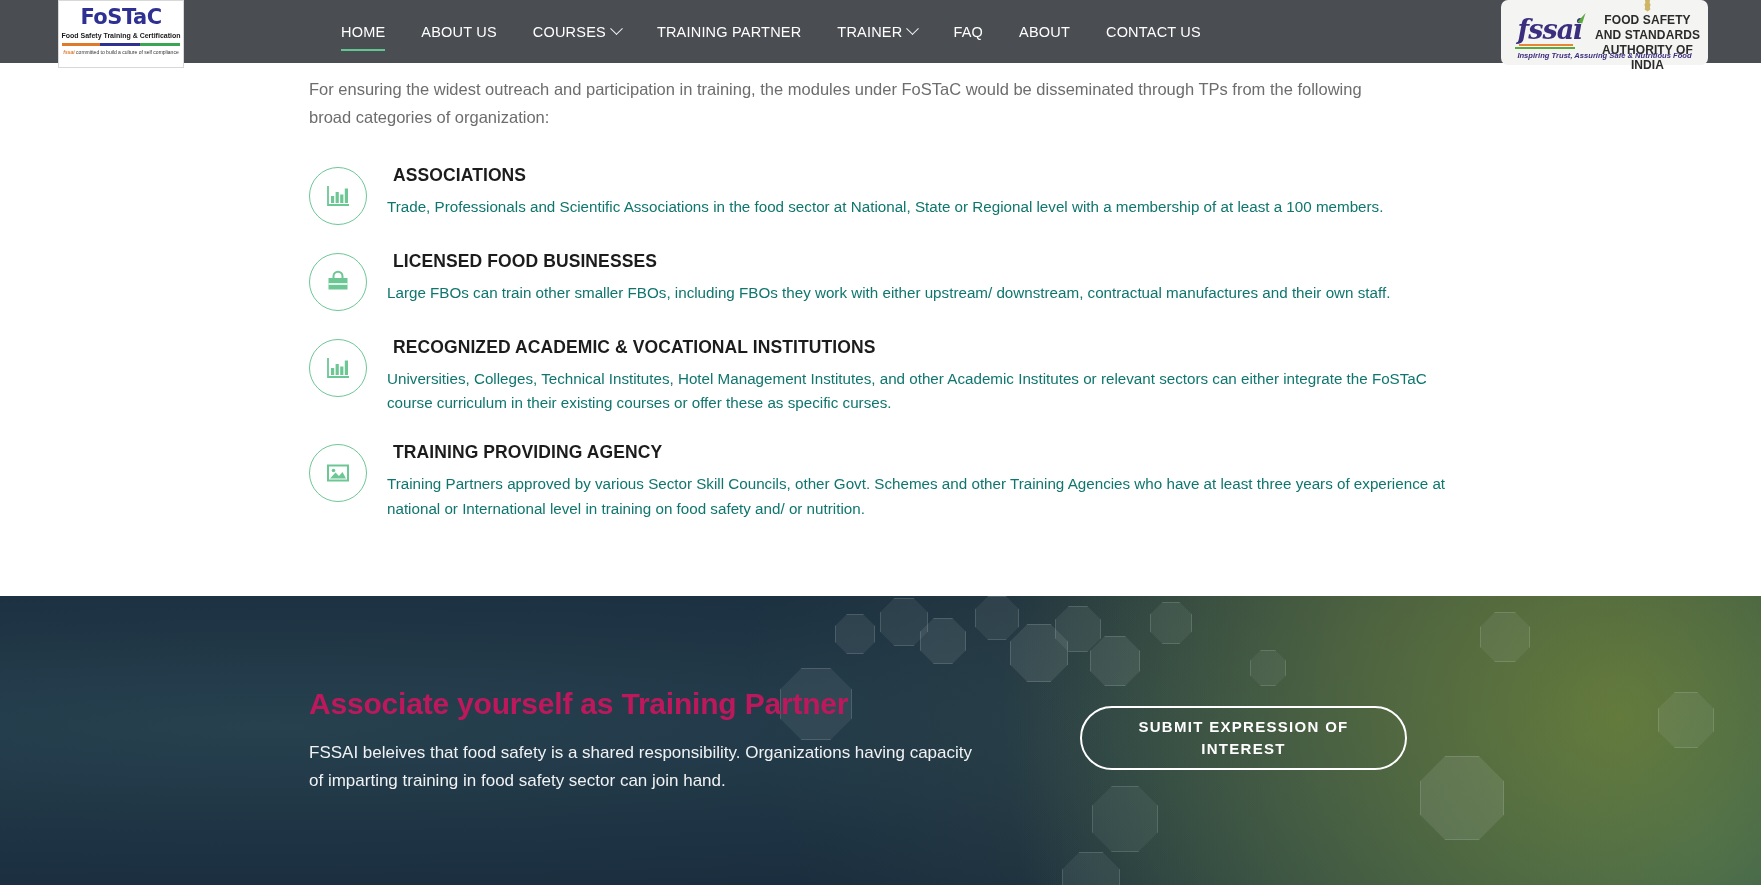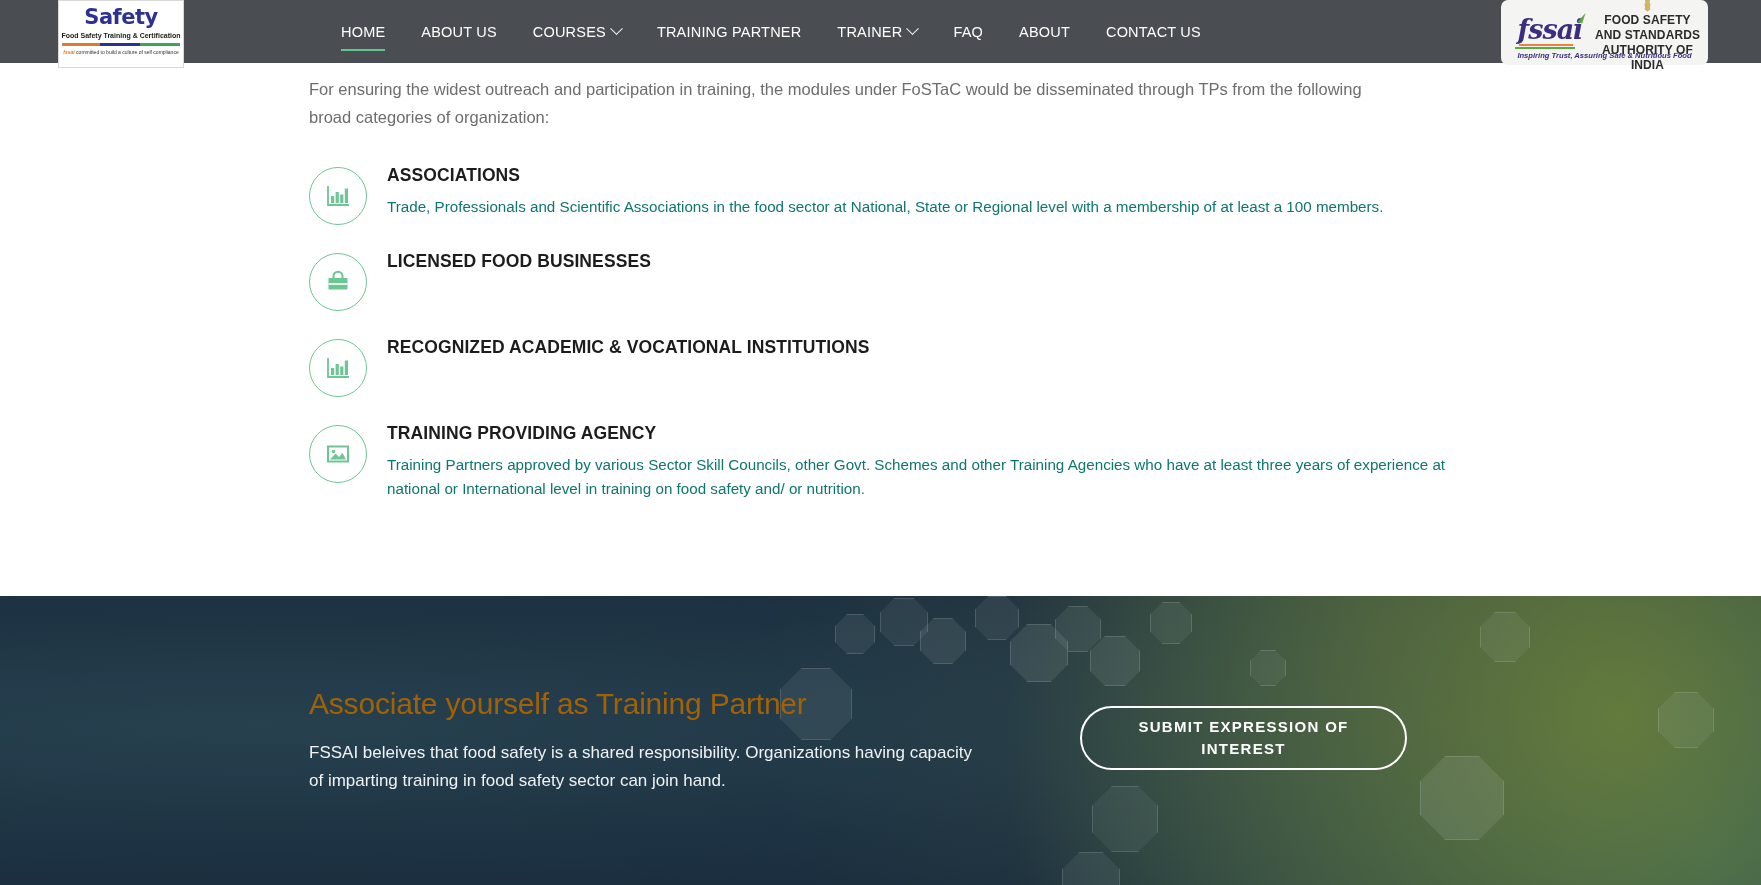--- a/index.html
+++ b/index.html
@@ -232,20 +232,21 @@
     margin-right:20px;
     margin-top:3px;
   }
   .feature-body{ flex:1; padding-top:1px;}
   .feature-title{
     font-size:17.5px;
     font-weight:bold;
     color:#1c1c1c;
     letter-spacing:.1px;
     margin-bottom:9px;
+    margin-left:6px;
   }
   .feature-text{
     font-size:15.2px;
     line-height:1.62;
     color:#0f766e;
     max-width:1090px;
   }
 
   
   .cta{
@@ -278,22 +279,22 @@
   .cta-inner{
     position:absolute;
     left:309px; top:0;
     width:1150px;
     height:100%;
   }
   .cta-title{
     position:absolute;
     left:0; top:91px;
     font-size:30px;
-    font-weight:normal;
-    color:#a16207;
+    font-weight:bold;
+    color:#be185d;
     letter-spacing:-.2px;
   }
   .cta-text{
     position:absolute;
     left:0; top:143px;
     width:670px;
     font-size:17px;
     line-height:1.62;
     color:#f0f2f3;
   }
@@ -322,21 +323,21 @@
 <body>
 
 <div class="page-heading-wrap">
   <h1 class="page-heading">Training Partners</h1>
 </div>
 
 <header class="site-header">
   <div class="header-inner">
 
     <div class="logo-fostac">
-      <div class="lg-main">Safety</div>
+      <div class="lg-main">FoSTaC</div>
       <div class="lg-sub">Food Safety Training &amp; Certification</div>
       <div class="lg-rule"></div>
       <div class="lg-tag">
         <span class="fs">fssai</span>
         <span>committed to build a culture of self compliance</span>
       </div>
     </div>
 
     <nav class="main-nav" id="mainNav">
         <a class="nav-item active">
@@ -408,34 +409,36 @@
       <div class="feature">
         <div class="feature-icon">
           <svg width="26" height="26" viewBox="0 0 26 26">
             <path d="M8.5 9 V7.2 a4.5 4.5 0 0 1 9 0 V9" fill="none" stroke="#6dc795" stroke-width="2"></path>
             <rect x="3.5" y="9" width="19" height="11.5" fill="#6dc795"></rect>
             <rect x="3.5" y="14.2" width="19" height="1.6" fill="#ffffff"></rect>
           </svg>
         </div>
         <div class="feature-body">
           <div class="feature-title">LICENSED FOOD BUSINESSES</div>
+          <div class="feature-text">Large FBOs can train other smaller FBOs, including FBOs they work with either upstream/ downstream, contractual manufactures and their own staff.</div>
         </div>
       </div>
       <div class="feature">
         <div class="feature-icon">
           <svg width="26" height="26" viewBox="0 0 26 26">
             <path d="M3 3 L3 22 L24 22" fill="none" stroke="#6dc795" stroke-width="1.8"></path>
             <rect x="6" y="13" width="3.2" height="7" fill="#6dc795"></rect>
             <rect x="10.6" y="9" width="3.2" height="11" fill="#6dc795"></rect>
             <rect x="15.2" y="11.5" width="3.2" height="8.5" fill="#6dc795"></rect>
             <rect x="19.8" y="5.5" width="3.2" height="14.5" fill="#6dc795"></rect>
           </svg>
         </div>
         <div class="feature-body">
           <div class="feature-title">RECOGNIZED ACADEMIC &amp; VOCATIONAL INSTITUTIONS</div>
+          <div class="feature-text">Universities, Colleges, Technical Institutes, Hotel Management Institutes, and other Academic Institutes or relevant sectors can either integrate the FoSTaC course curriculum in their existing courses or offer these as specific curses.</div>
         </div>
       </div>
       <div class="feature">
         <div class="feature-icon">
           <svg width="26" height="26" viewBox="0 0 26 26">
             <rect x="3" y="5.5" width="20" height="15" fill="none" stroke="#6dc795" stroke-width="2"></rect>
             <circle cx="8.5" cy="10.5" r="1.8" fill="#6dc795"></circle>
             <path d="M5 18.5 L10.5 12.5 L14 16 L17.5 12 L21 18.5 Z" fill="#6dc795"></path>
           </svg>
         </div>

